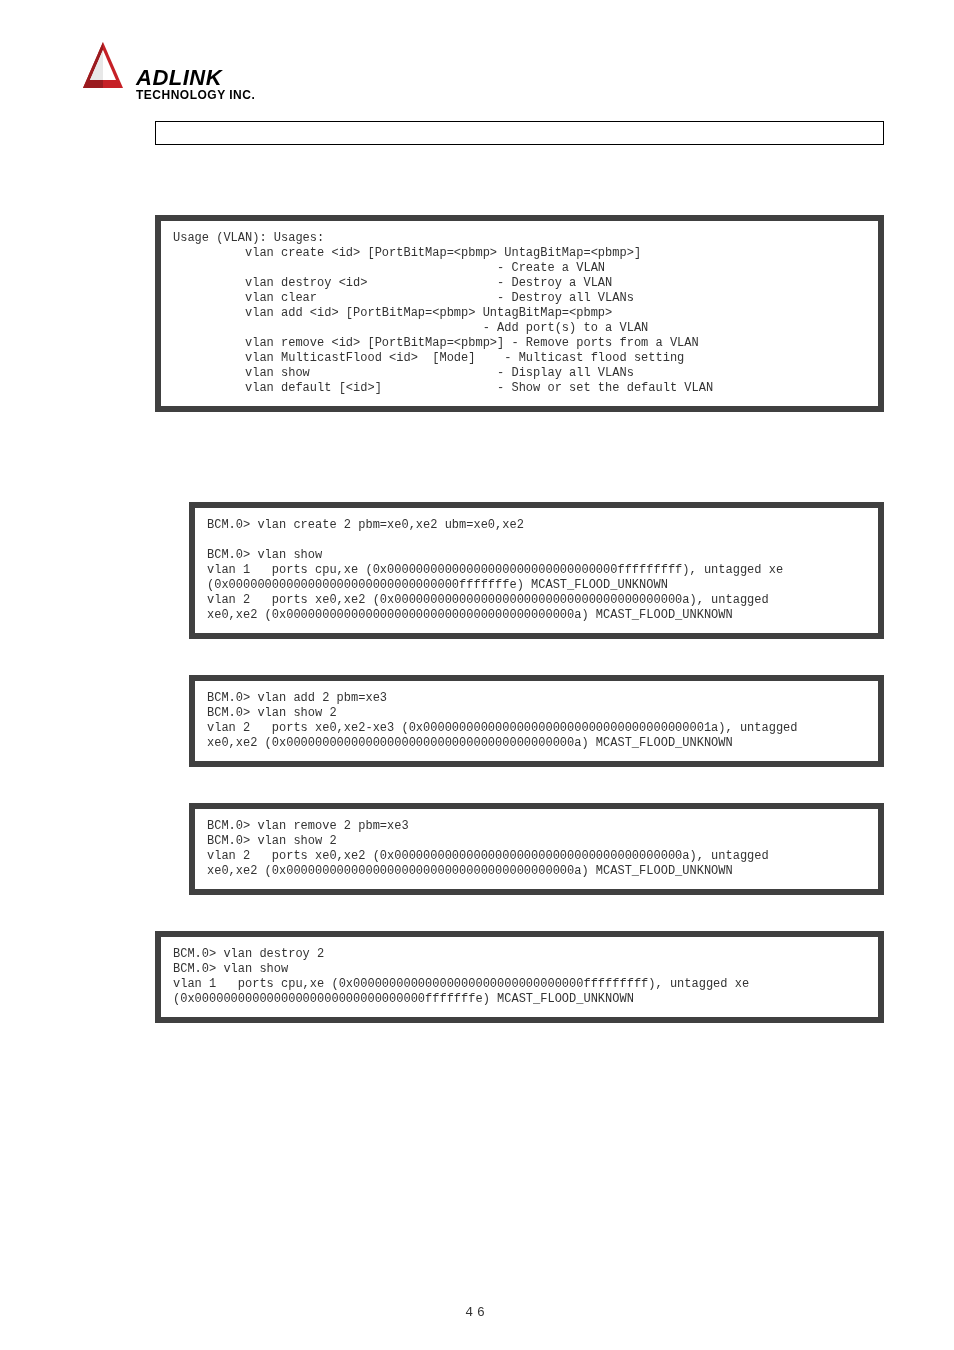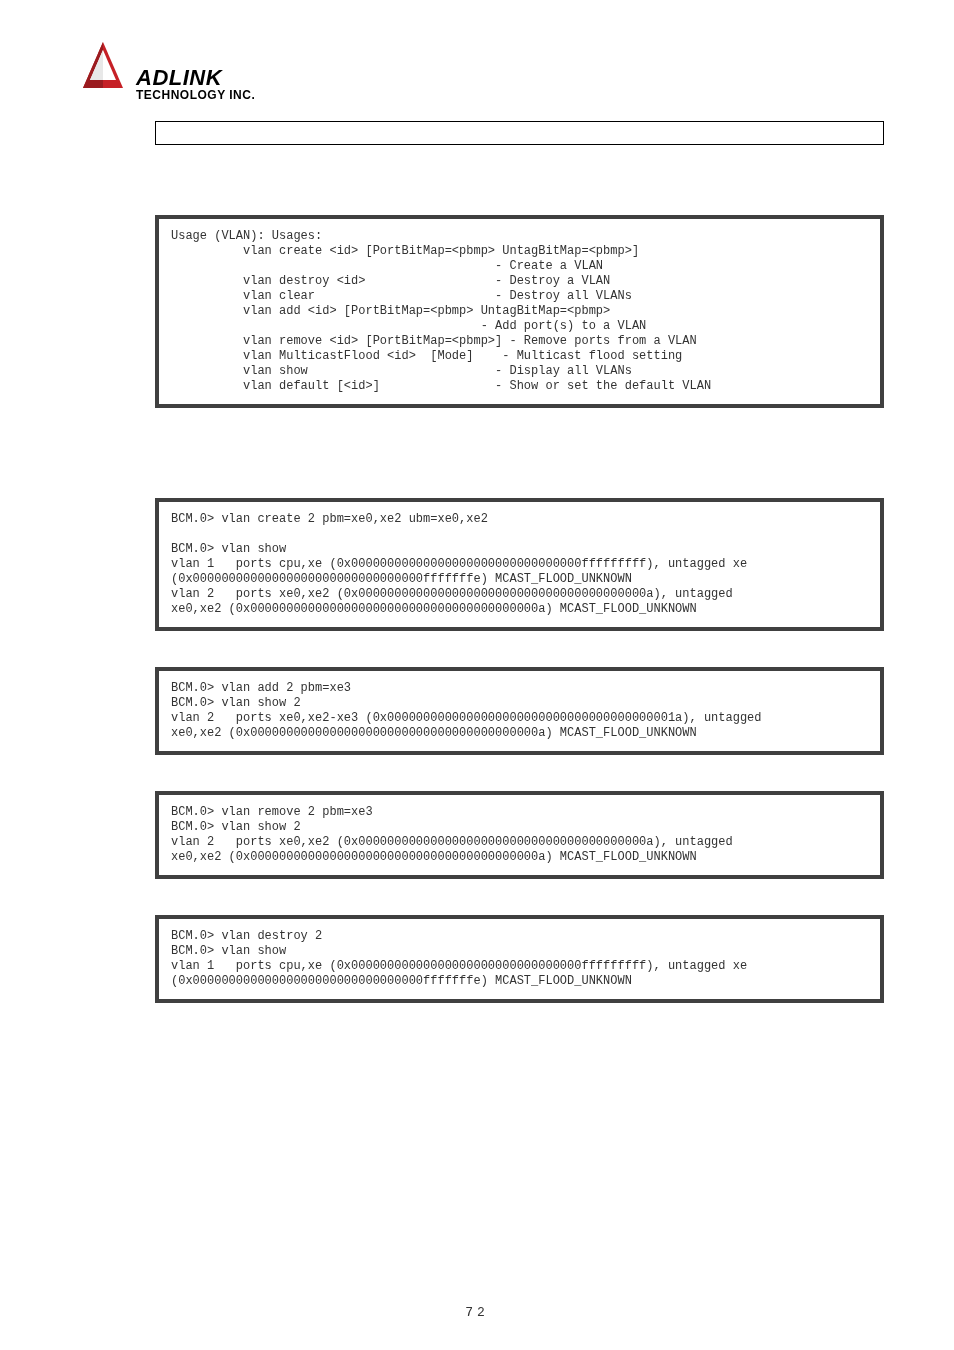--- a/index.html
+++ b/index.html
@@ -44,32 +44,32 @@
   .content-col {
     margin-left: 95px;
     margin-right: 10px;
   }
   .top-empty-box {
     border: 1px solid #000;
     height: 22px;
     margin-bottom: 70px;
   }
   .code-box {
-    border: 4px solid #404040;
+    border: 6px solid #404040;
     padding: 10px 12px;
     font-family: "Consolas", "Courier New", monospace;
     font-size: 12px;
     line-height: 1.25;
     white-space: pre;
     color: #333;
     margin-bottom: 36px;
     overflow: hidden;
   }
   .gap-large { margin-bottom: 90px; }
-  .gap-medium { margin-bottom: 36px; }
+  .gap-medium { margin-bottom: 36px; margin-left: 34px; }
   .page-number {
     position: absolute;
     bottom: 30px;
     left: 0;
     right: 0;
     text-align: center;
     font-family: "Consolas", "Courier New", monospace;
     font-size: 13px;
     letter-spacing: 4px;
     color: #333;
@@ -130,15 +130,15 @@
 xe0,xe2 (0x0000000000000000000000000000000000000000a) MCAST_FLOOD_UNKNOWN</div>
 
     <div class="code-box" style="margin-bottom:54px">BCM.0&gt; vlan destroy 2
 BCM.0&gt; vlan show
 vlan 1   ports cpu,xe (0x00000000000000000000000000000000fffffffff), untagged xe
 (0x00000000000000000000000000000000fffffffe) MCAST_FLOOD_UNKNOWN</div>
 
 
   </div>
 
-  <div class="page-number">72</div>
+  <div class="page-number">46</div>
 
 </div>
 
 </body></html>

